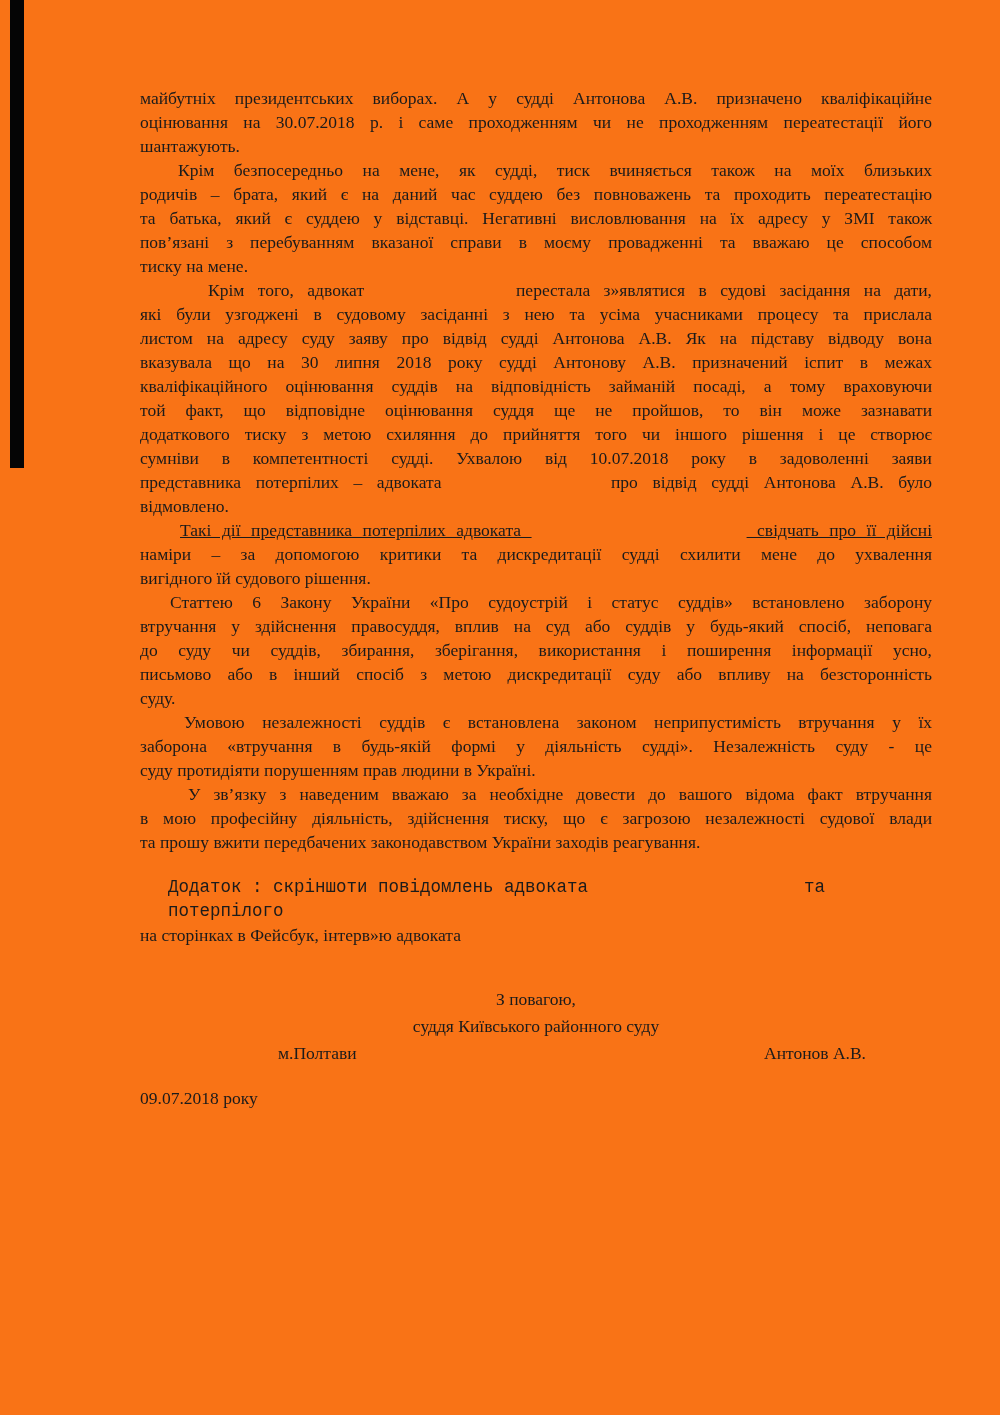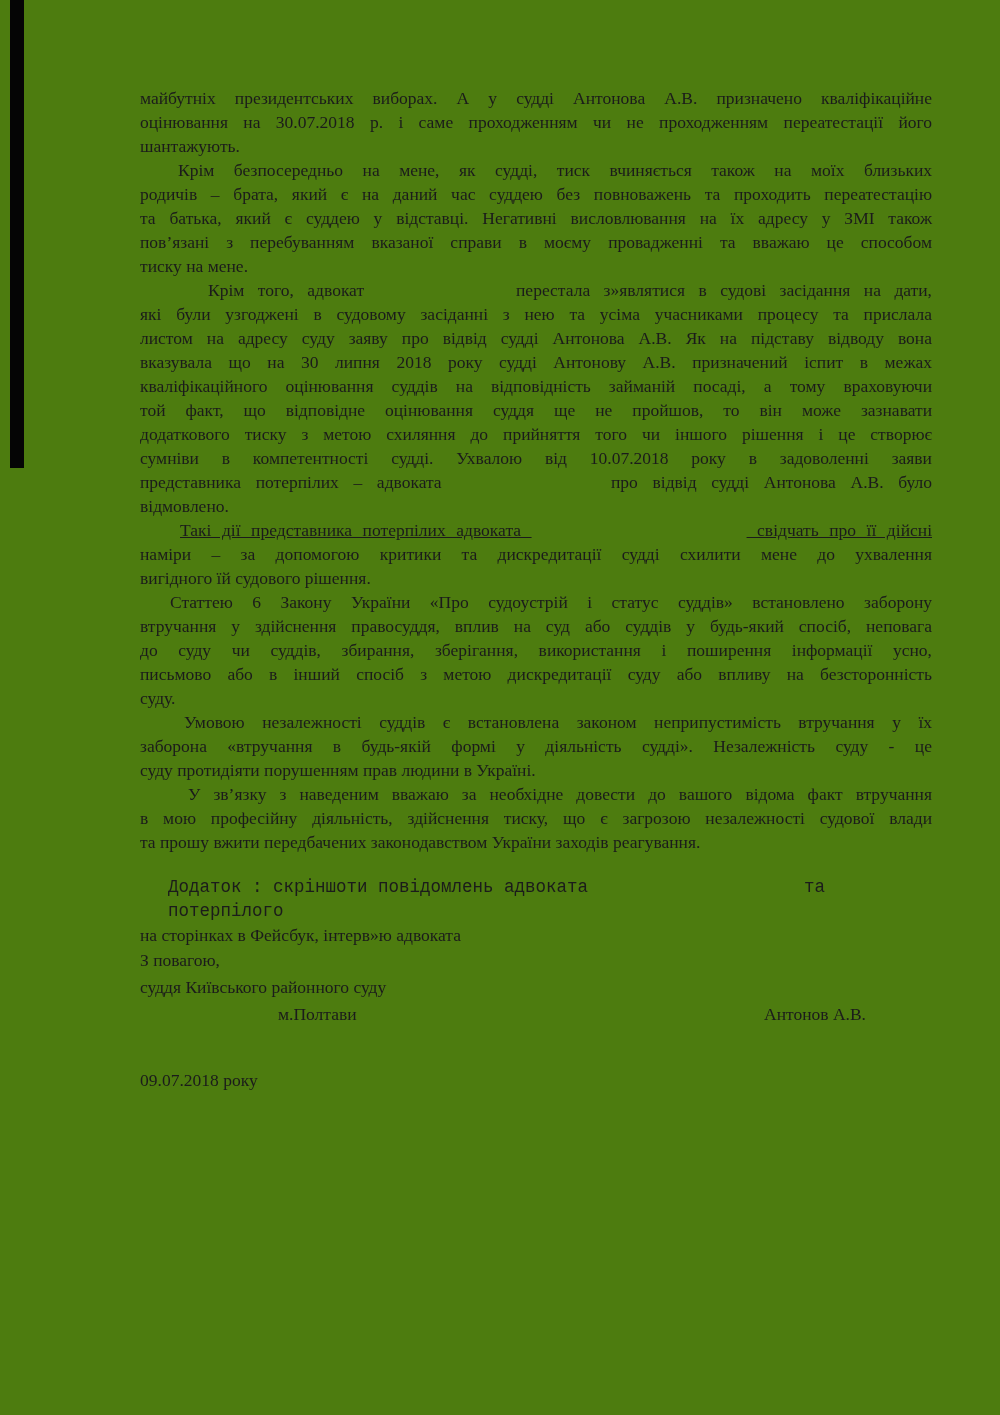--- a/index.html
+++ b/index.html
@@ -23,30 +23,30 @@
   .para{margin:0;padding:0;}
   .line{
     text-align:justify;
     text-align-last:justify;
     white-space:normal;
   }
   .line.last{text-align-last:left;}
   .no-justify .line{text-align:left;text-align-last:left;}
   .gap{display:inline-block;height:1px;vertical-align:baseline;}
   .attachment{margin-top:21px;}
-  .closing{line-height:27px;}
+  .closing{margin-top:39px;line-height:27px;text-align:center;}
   .sig-row{display:flex;padding-right:66px;}
   .sig-city{margin-left:138px;}
   .sig-name{margin-left:auto;}
-  .doc-date{margin-top:39px;line-height:27px;}
+  .doc-date{margin-top:18px;line-height:27px;}
 </style>
 </head>
 <body>
 
-<div class="page" style="background: #4d7c0f; color: rgb(27, 27, 27);">
+<div class="page" style="background: #f97316; color: rgb(27, 27, 27);">
   <div class="scan-bar" style="background: rgb(5, 5, 5);"></div>
 
   <div class="doc-body">
     <div id="paras">
         <div class="para">
           <div class="line first">майбутніх президентських виборах. А у судді Антонова А.В. призначено кваліфікаційне</div>
           <div class="line">оцінювання на 30.07.2018 р. і саме проходженням чи не проходженням переатестації його</div>
           <div class="line last">шантажують.</div>
         </div>
         <div class="para">

